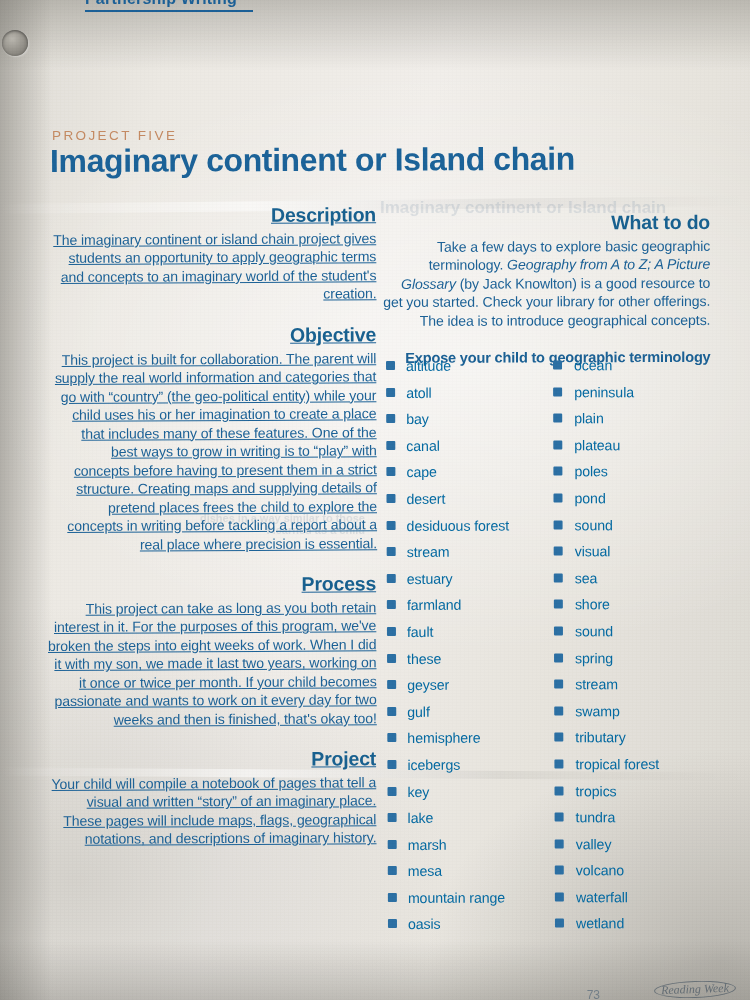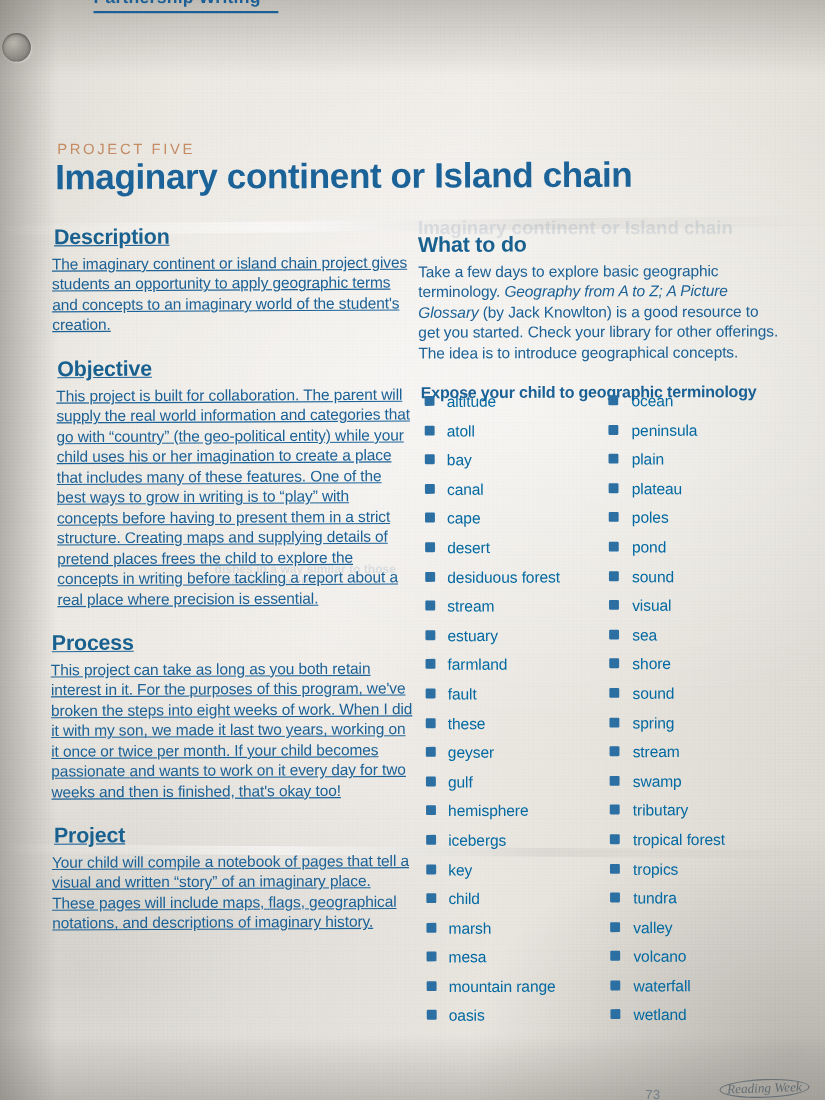--- a/index.html
+++ b/index.html
@@ -8,20 +8,21 @@
     background: #6f6f6f;
   }
   .page {
     position: relative;
     width: 750px;
     height: 1000px;
     overflow: hidden;
     background: #e9e7e2;
     font-family: "Liberation Sans", sans-serif;
     color: #1c6297;
+    text-align: right;
   }
   
   .paper-bg {
     position: absolute;
     inset: 0;
     background:
       radial-gradient(ellipse 700px 420px at 62% 36%, rgba(255,255,255,0.55), rgba(255,255,255,0) 70%),
       radial-gradient(ellipse 520px 380px at 10% 88%, rgba(150,148,140,0.30), rgba(150,148,140,0) 72%),
       radial-gradient(ellipse 420px 300px at 96% 96%, rgba(120,118,112,0.35), rgba(120,118,112,0) 70%),
       linear-gradient(105deg, #dedbd4 0%, #ece9e3 18%, #f1eeea 45%, #e7e4dd 72%, #d9d6cf 100%);
@@ -348,21 +349,21 @@
       <div class="term">
           <span class="bullet"></span>
           <span>icebergs</span>
         </div>
       <div class="term">
           <span class="bullet"></span>
           <span>key</span>
         </div>
       <div class="term">
           <span class="bullet"></span>
-          <span>child</span>
+          <span>lake</span>
         </div>
       <div class="term">
           <span class="bullet"></span>
           <span>marsh</span>
         </div>
       <div class="term">
           <span class="bullet"></span>
           <span>mesa</span>
         </div>
       <div class="term">

